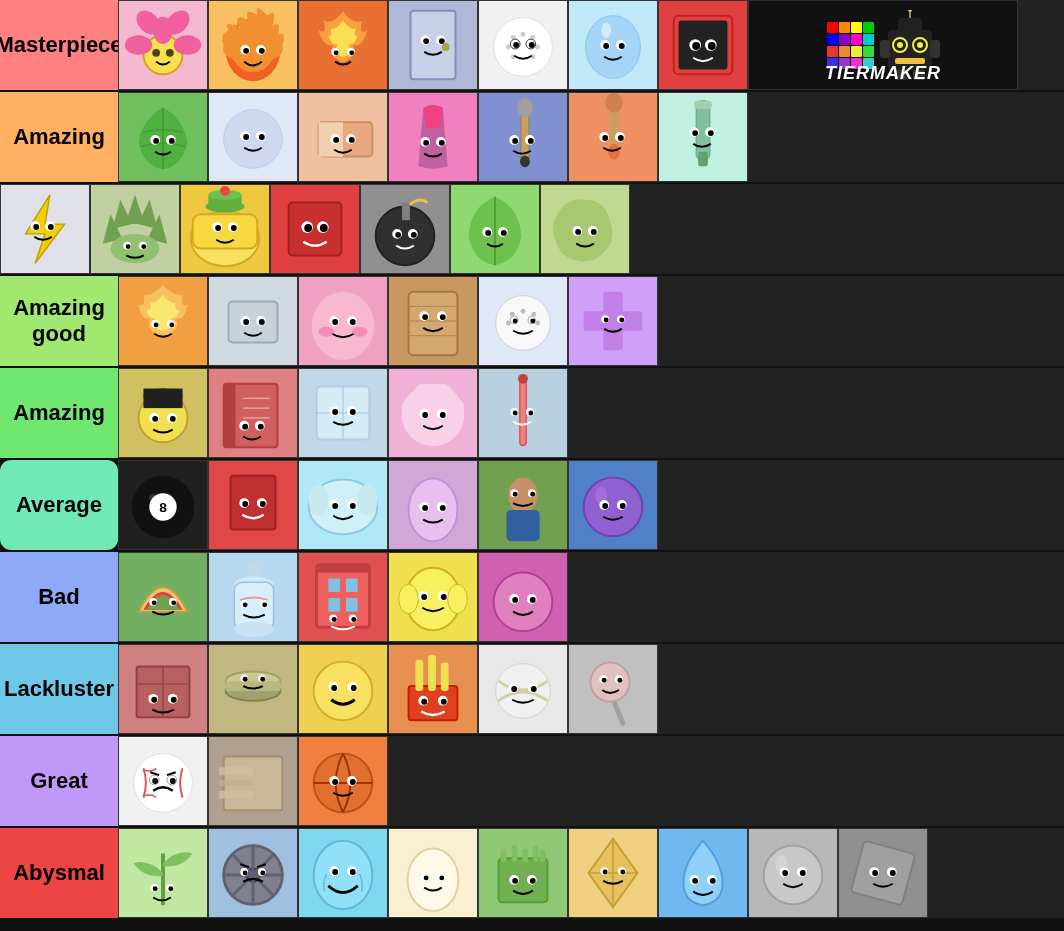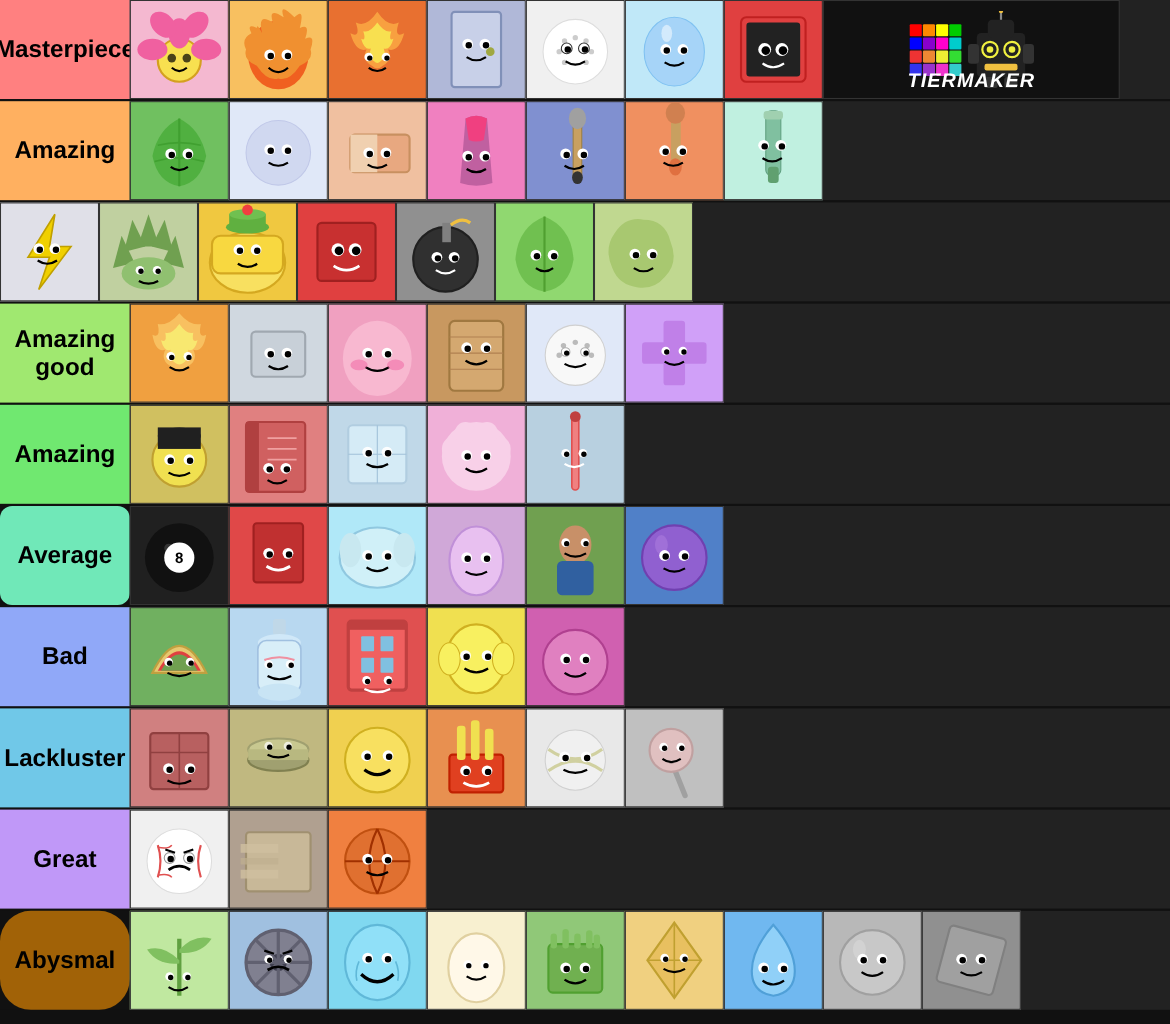--- a/index.html
+++ b/index.html
@@ -807,21 +807,21 @@
       <circle cx="36" cy="45" r="5" fill="#fff"></circle>
       <circle cx="54" cy="45" r="5" fill="#fff"></circle>
       <circle cx="37" cy="46" r="3" fill="#000"></circle>
       <circle cx="55" cy="46" r="3" fill="#000"></circle>
       <path d="M35 57 Q45 63 55 57" stroke="#000" stroke-width="2" fill="none"></path>
     </svg>
         </div>
       </div>
     </div>
     <div class="tier-row">
-      <div class="tier-label" style="background: #a16207; min-height: 90px; border-radius: 28px;">Abysmal</div>
+      <div class="tier-label" style="background: #ef4444; min-height: 90px;">Abysmal</div>
       <div class="tier-cells">
         <div class="tier-cell" style="background: rgb(192, 232, 160);">
           <svg viewBox="0 0 90 90" xmlns="http://www.w3.org/2000/svg">
       <rect width="90" height="90" fill="#c0e8a0"></rect>
       <line x1="45" y1="25" x2="45" y2="78" stroke="#60a040" stroke-width="4"></line>
       <path d="M45 45 Q30 30 15 35 Q25 50 45 48" fill="#80c060"></path>
       <path d="M45 35 Q60 20 75 25 Q65 40 45 38" fill="#80c060"></path>
       <circle cx="36" cy="60" r="4" fill="#fff"></circle>
       <circle cx="52" cy="60" r="4" fill="#fff"></circle>
       <circle cx="37" cy="61" r="2.5" fill="#000"></circle>

